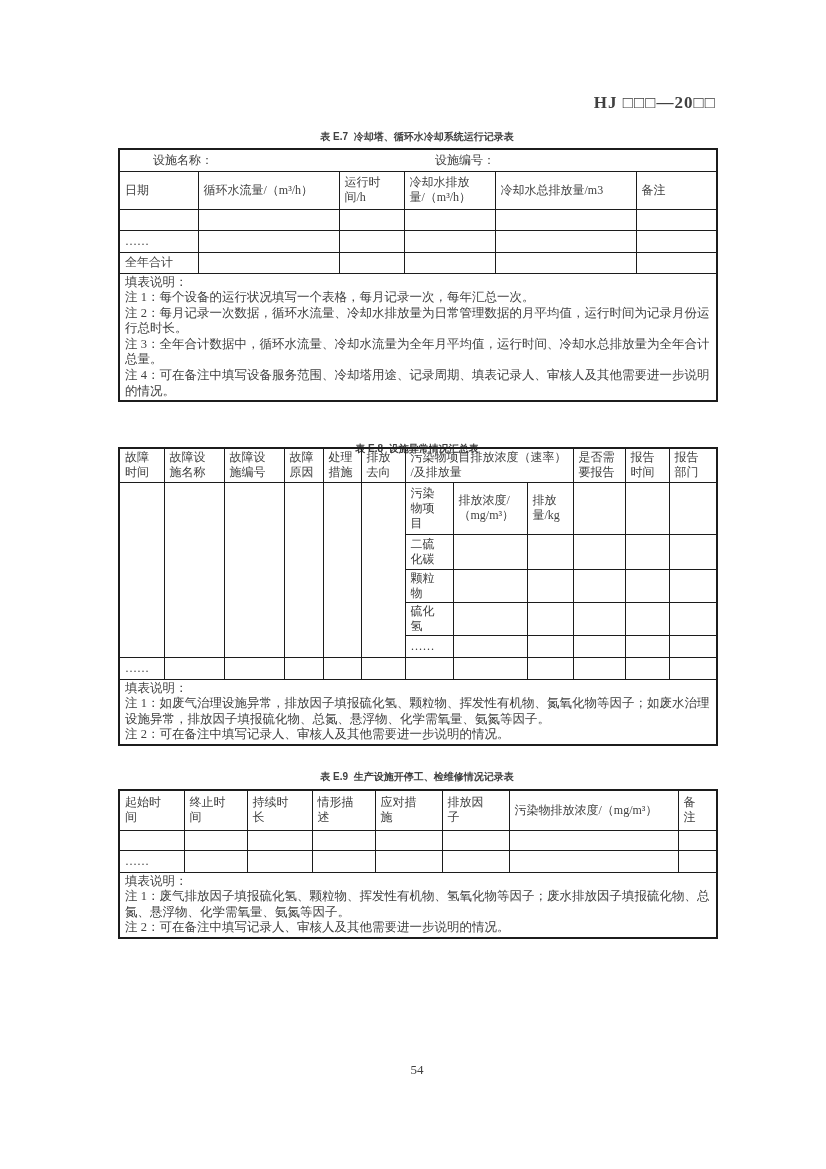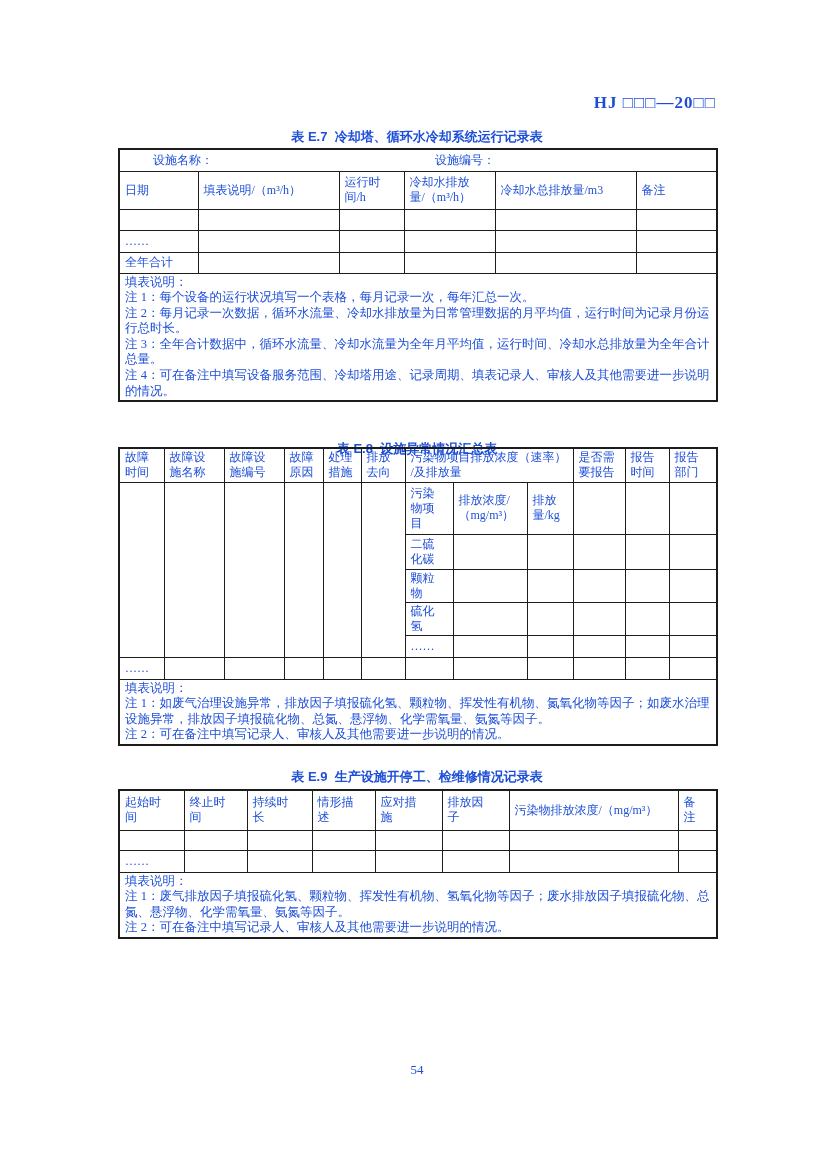--- a/index.html
+++ b/index.html
@@ -1,28 +1,28 @@
 <!DOCTYPE html>
 <html><head>
 <meta charset="utf-8">
 <style>
   html,body{margin:0;padding:0;background:#e8e8e8;}
   .page{
     position:relative;width:826px;height:1169px;background:#ffffff;
-    font-family:"Liberation Serif","DejaVu Serif",serif;color:#1d4ed8;overflow:hidden;
+    font-family:"Liberation Serif","DejaVu Serif",serif;color:#404040;overflow:hidden;
   }
   .std-code{
     position:absolute;top:93px;left:118px;width:598px;text-align:right;
     font-family:"Liberation Serif","DejaVu Serif",serif;font-weight:bold;
     font-size:17px;letter-spacing:1px;
   }
   .tbl-caption{
     position:absolute;left:118px;width:598px;text-align:center;
     font-family:"Liberation Sans","DejaVu Sans",sans-serif;
-    font-weight:bold;font-size:13px;line-height:17px;white-space:pre;
+    font-weight:bold;font-size:10px;line-height:17px;white-space:pre;
   }
   .cap-e7{top:128px}
   .cap-e8{top:440px}
   .cap-e9{top:768px}
   table.tbl{
     position:absolute;left:118px;width:598px;border-collapse:collapse;table-layout:fixed;
     font-size:12px;line-height:15px;border:2px solid #1c1c1c;
   }
   .tbl-e7{top:148px}
   .tbl-e8{top:447px}
@@ -76,21 +76,21 @@
         <tr class="h22">
       <td colspan="6" class="tl facility-row-cell">
         <span class="facility-inner">
           <span>设施名称：</span>
           <span class="facility-code">设施编号：</span>
         </span>
       </td>
     </tr>
     <tr class="h38">
       <td class="tl pre">日期</td>
-      <td class="tl pre">填表说明/（m³/h）</td>
+      <td class="tl pre">循环水流量/（m³/h）</td>
       <td class="tl pre">运行时
 间/h</td>
       <td class="tl pre">冷却水排放
 量/（m³/h）</td>
       <td class="tl pre">冷却水总排放量/m3</td>
       <td class="tl pre">备注</td>
     </tr>
     <tr class="h21">
       <td></td>
           <td></td>

